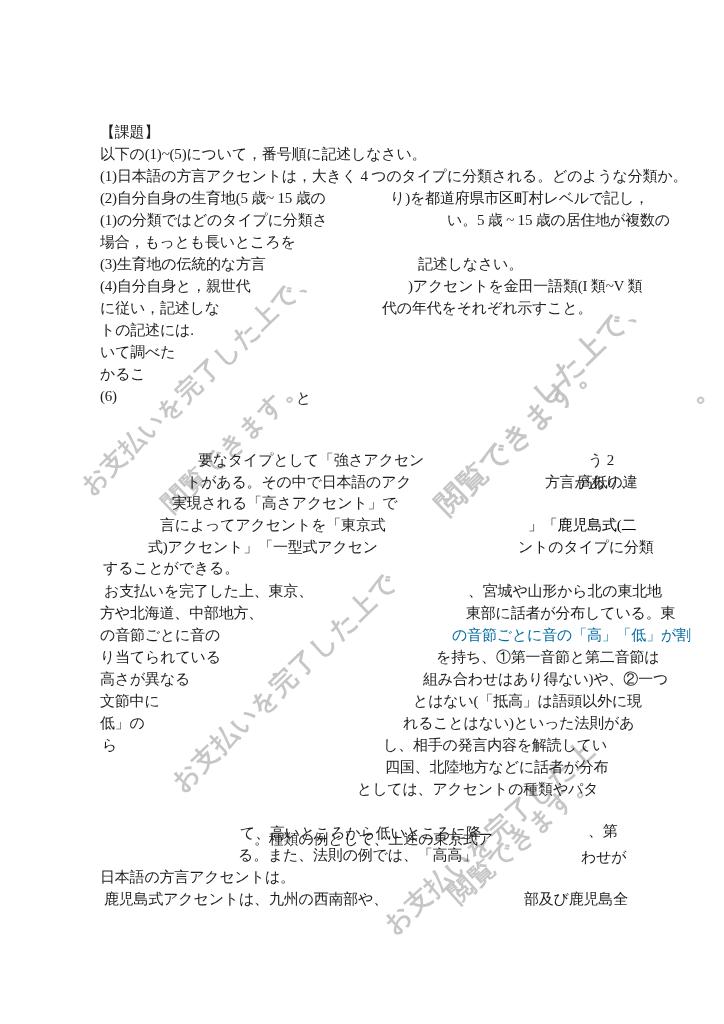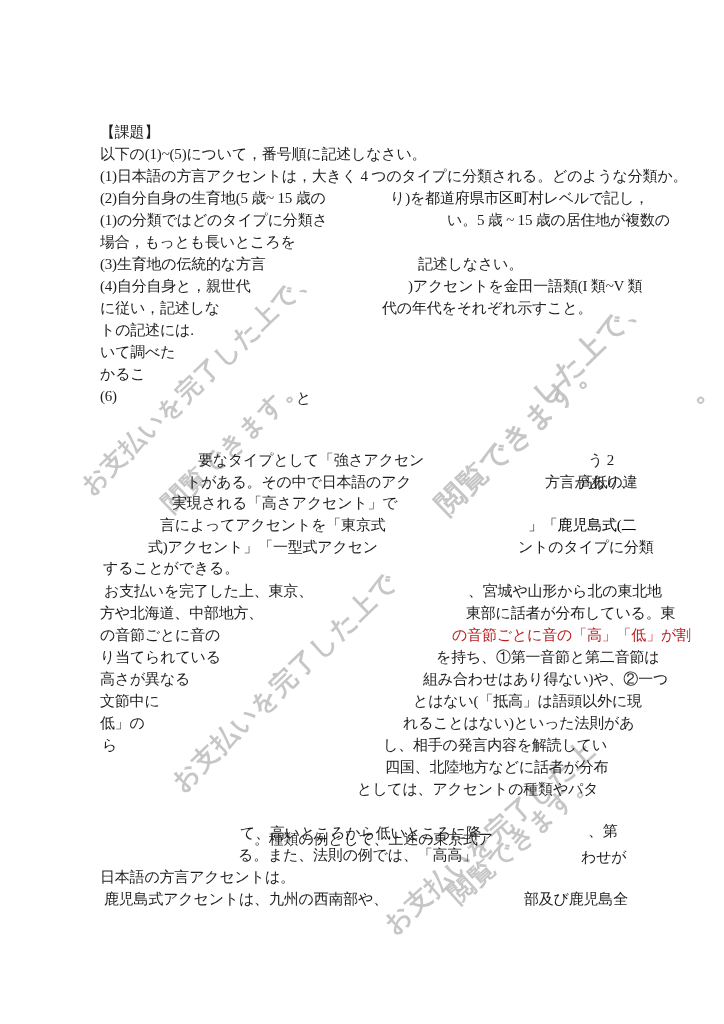--- a/index.html
+++ b/index.html
@@ -74,21 +74,21 @@
       <span class="frag" style="left: 160px; top: 517px; color: rgb(29, 29, 29);">言によってアクセントを「東京式</span>
       <span class="frag" style="left: 528px; top: 517px; color: #000000;">」「鹿児島式(二</span>
       <span class="frag" style="left: 148px; top: 539px; color: rgb(29, 29, 29);">式)アクセント」「一型式アクセン</span>
       <span class="frag" style="left: 518px; top: 539px; color: rgb(29, 29, 29);">ントのタイプに分類</span>
       <span class="frag" style="left: 103px; top: 560px; color: rgb(29, 29, 29);">することができる。</span>
       <span class="frag" style="left: 104px; top: 583px; color: rgb(29, 29, 29);">お支払いを完了した上、東京、</span>
       <span class="frag" style="left: 468px; top: 583px; color: rgb(29, 29, 29);">、宮城や山形から北の東北地</span>
       <span class="frag" style="left: 100px; top: 605px; color: rgb(29, 29, 29);">方や北海道、中部地方、</span>
       <span class="frag" style="left: 466px; top: 605px; color: rgb(29, 29, 29);">東部に話者が分布している。東</span>
       <span class="frag" style="left: 100px; top: 627px; color: rgb(29, 29, 29);">の音節ごとに音の</span>
-      <span class="frag" style="left: 452px; top: 627px; color: #b91c1c;">の音節ごとに音の「高」「低」が割</span>
+      <span class="frag" style="left: 452px; top: 627px; color: #0369a1;">の音節ごとに音の「高」「低」が割</span>
       <span class="frag" style="left: 100px; top: 649px; color: rgb(29, 29, 29);">り当てられている</span>
       <span class="frag" style="left: 436px; top: 649px; color: rgb(29, 29, 29);">を持ち、①第一音節と第二音節は</span>
       <span class="frag" style="left: 100px; top: 671px; color: rgb(29, 29, 29);">高さが異なる</span>
       <span class="frag" style="left: 423px; top: 671px; color: rgb(29, 29, 29);">組み合わせはあり得ない)や、②一つ</span>
       <span class="frag" style="left: 100px; top: 693px; color: rgb(29, 29, 29);">文節中に</span>
       <span class="frag" style="left: 413px; top: 693px; color: rgb(29, 29, 29);">とはない(「抵高」は語頭以外に現</span>
       <span class="frag" style="left: 100px; top: 715px; color: rgb(29, 29, 29);">低」の</span>
       <span class="frag" style="left: 403px; top: 715px; color: rgb(29, 29, 29);">れることはない)といった法則があ</span>
       <span class="frag" style="left: 102px; top: 737px; color: rgb(29, 29, 29);">ら</span>
       <span class="frag" style="left: 383px; top: 737px; color: rgb(29, 29, 29);">し、相手の発言内容を解読してい</span>

